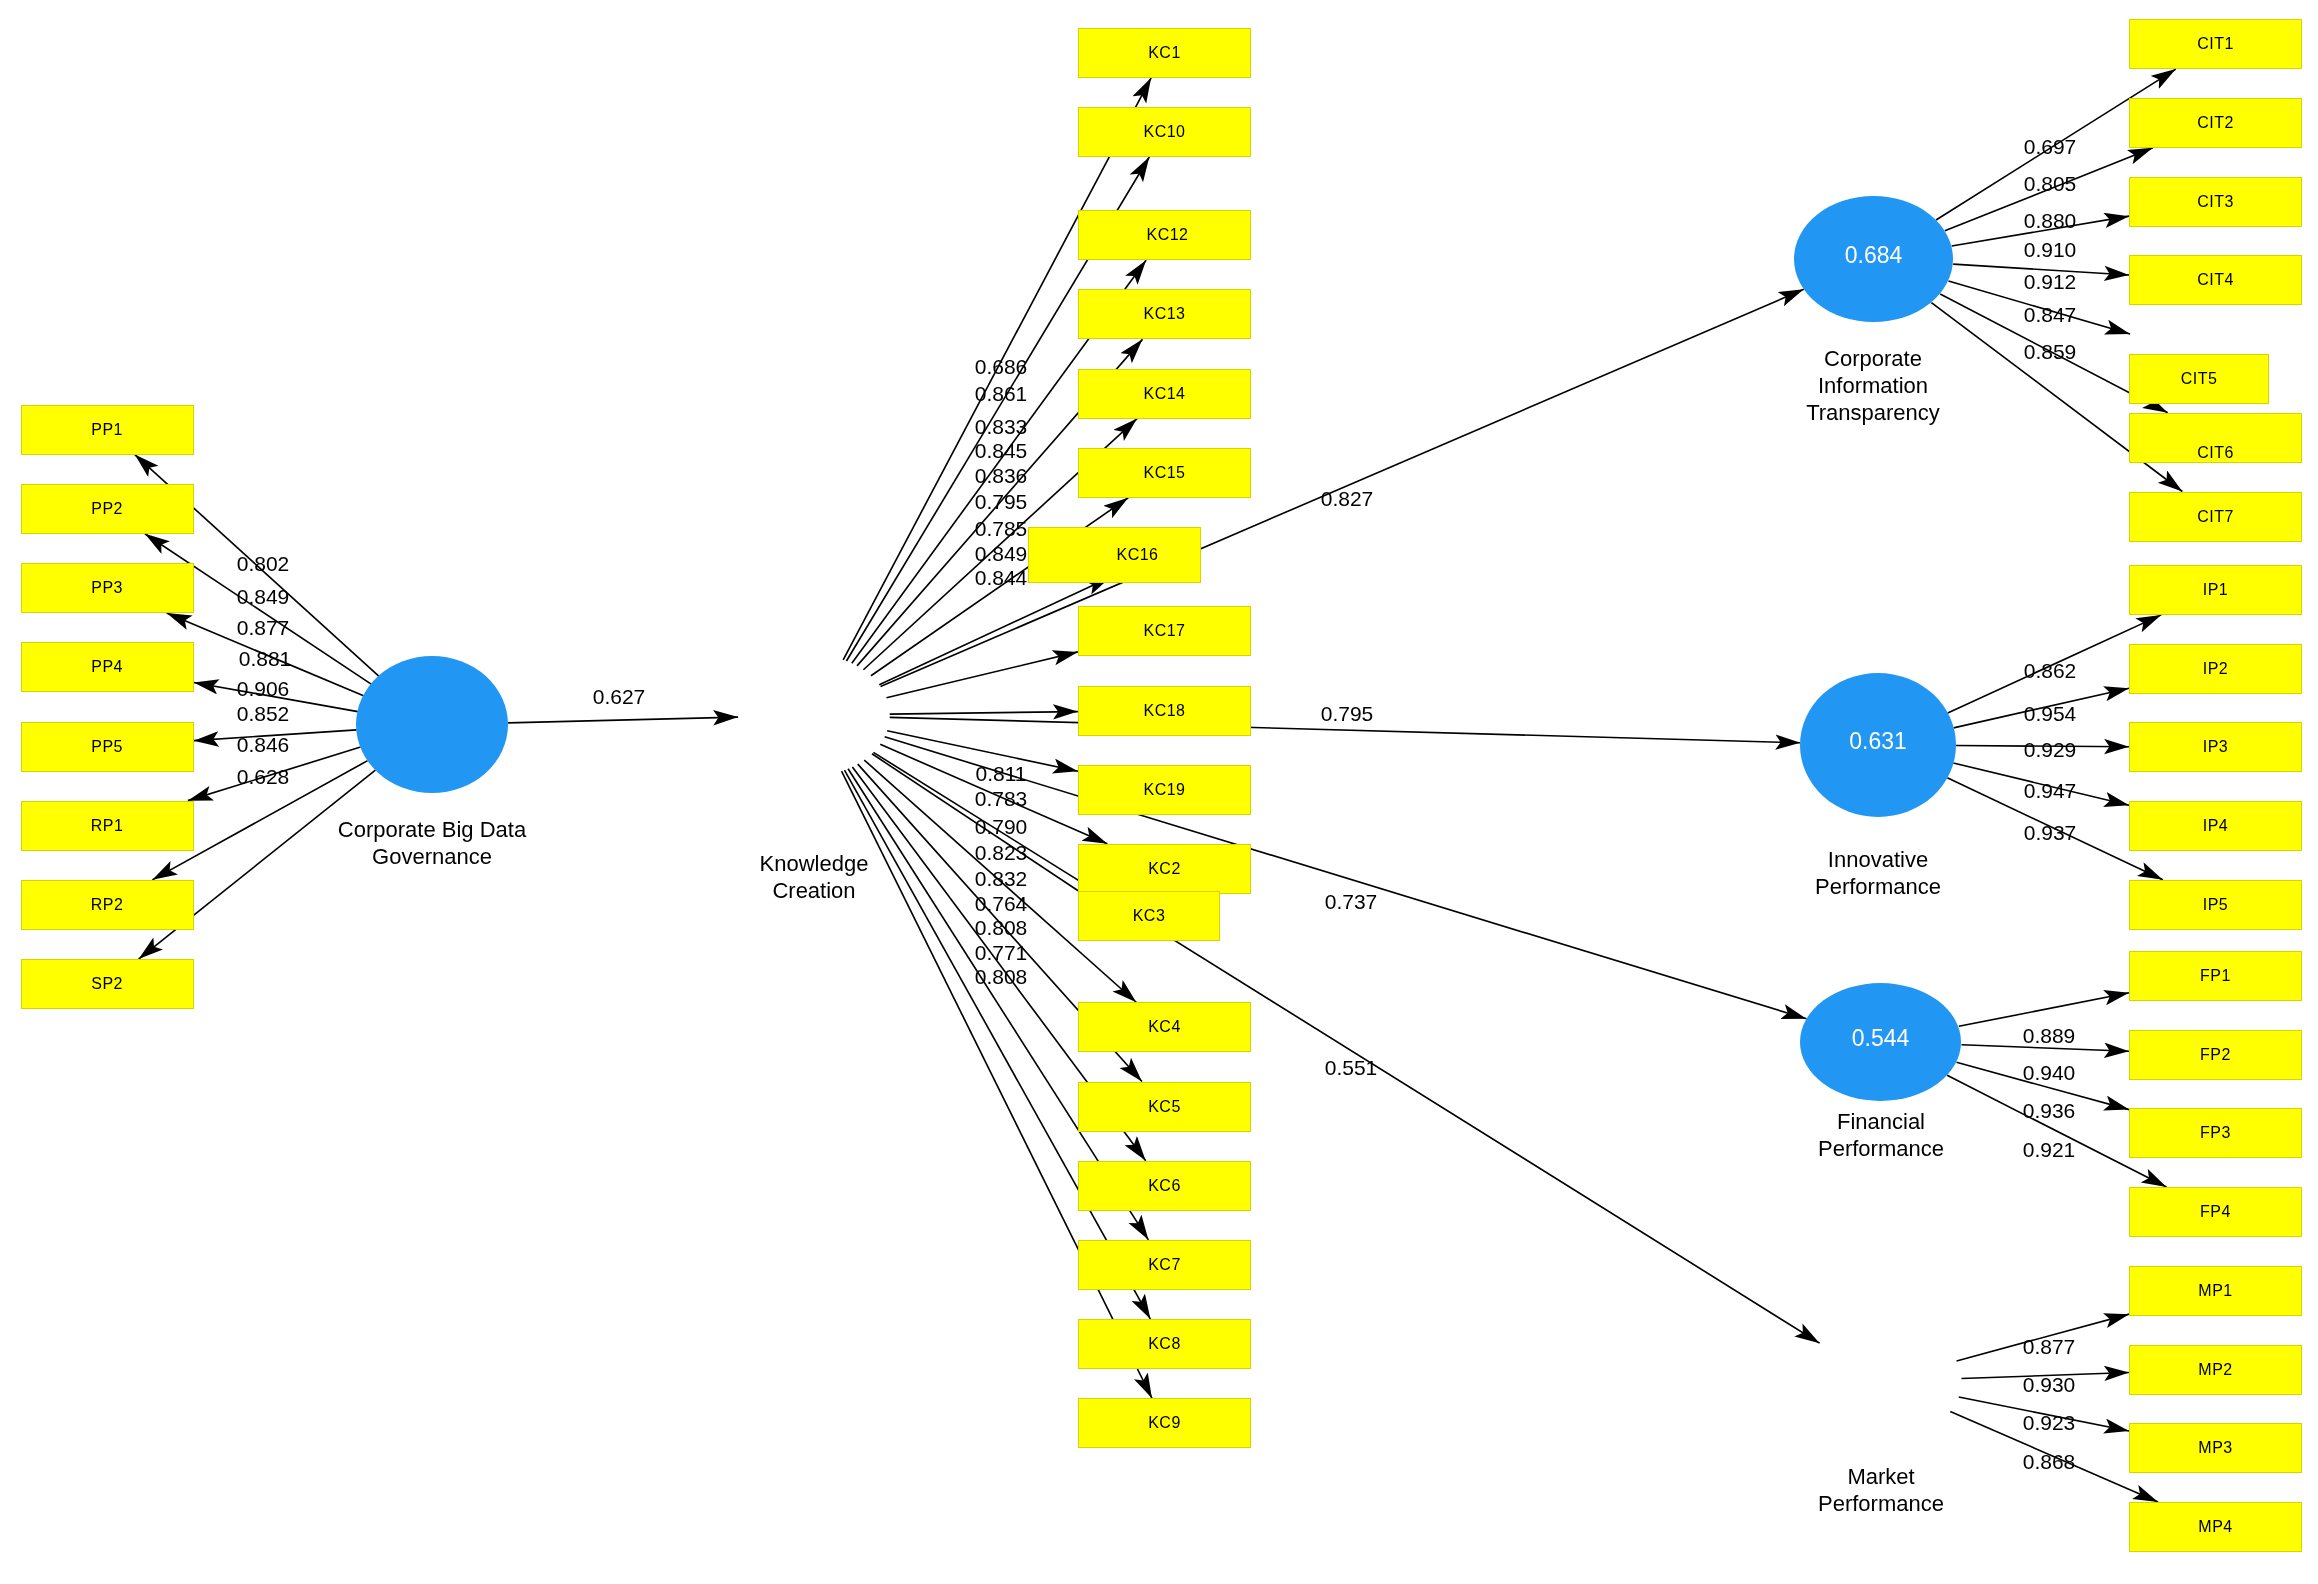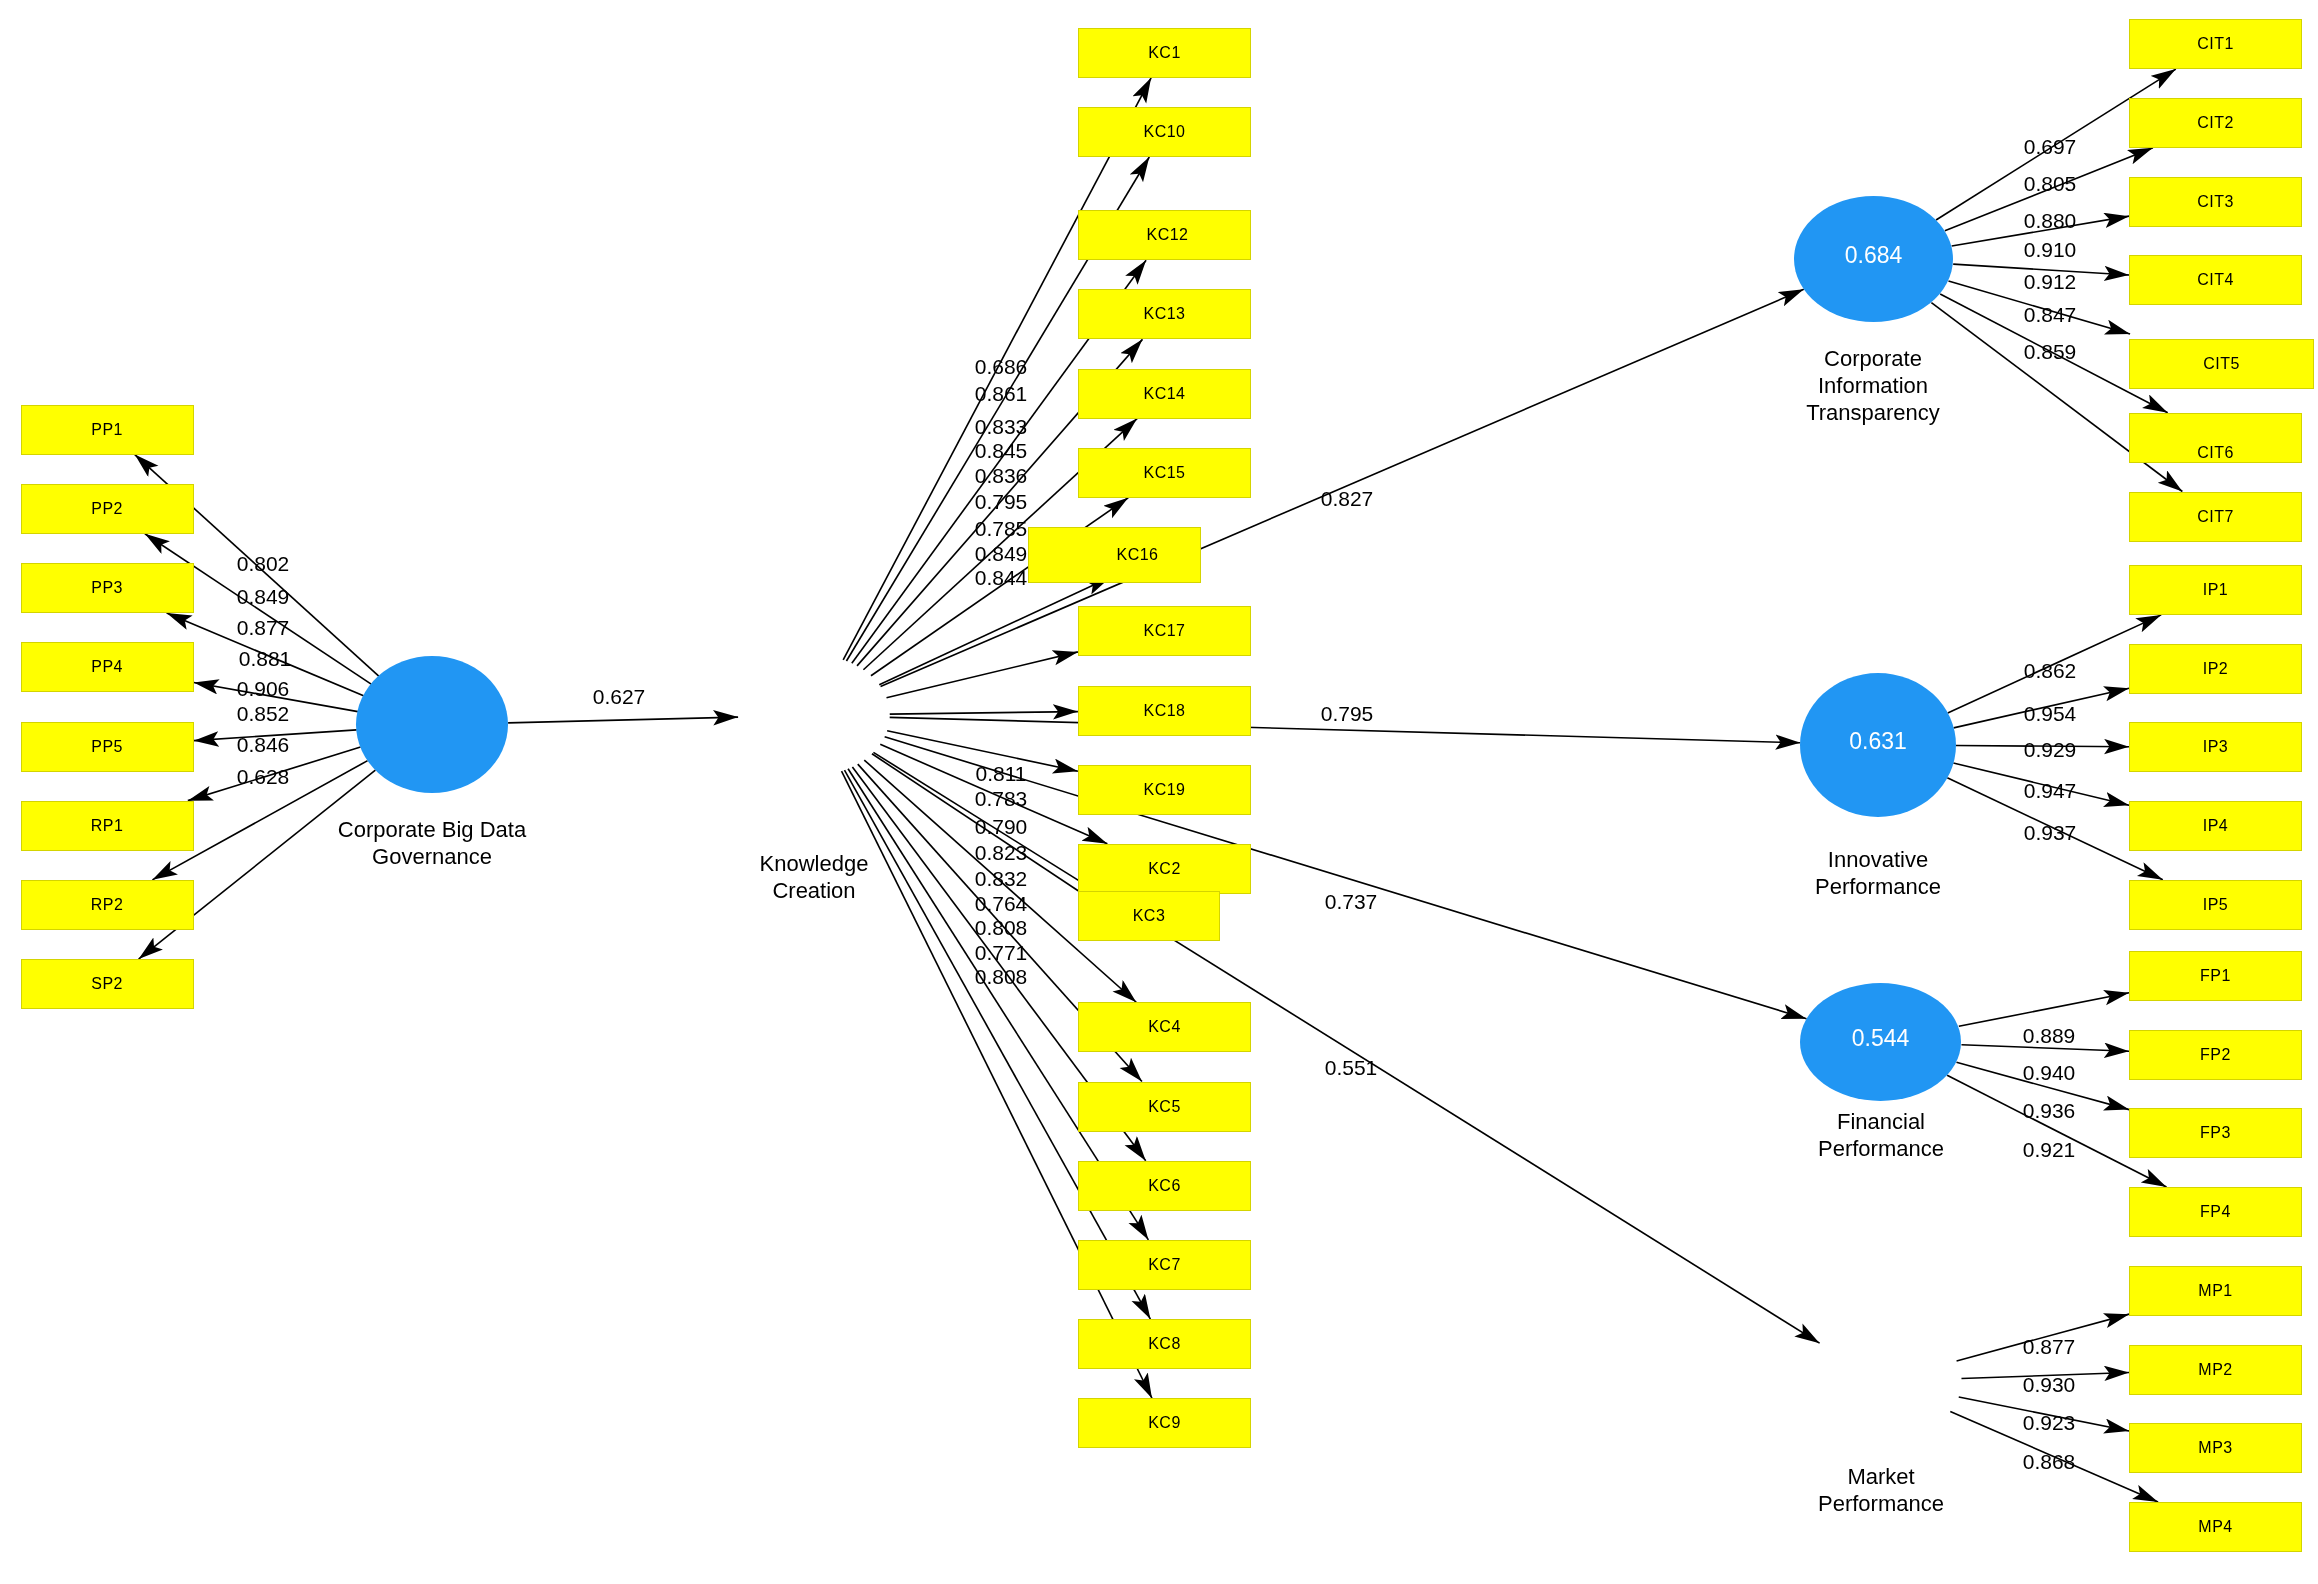--- a/index.html
+++ b/index.html
@@ -162,21 +162,21 @@
     </div>
     <div class="indicator" style="left: 2129px; top: 98px; width: 173px; height: 50px;">
       <span>CIT2</span>
     </div>
     <div class="indicator" style="left: 2129px; top: 177px; width: 173px; height: 50px;">
       <span>CIT3</span>
     </div>
     <div class="indicator" style="left: 2129px; top: 255px; width: 173px; height: 50px;">
       <span>CIT4</span>
     </div>
-    <div class="indicator" style="left: 2129px; top: 339px; width: 185px; height: 50px;">
+    <div class="indicator" style="left: 2129px; top: 354px; width: 140px; height: 50px;">
       <span>CIT5</span>
     </div>
     <div class="indicator" style="left: 2129px; top: 413px; width: 173px; height: 50px; align-items: flex-end;">
       <span>CIT6</span>
     </div>
     <div class="indicator" style="left: 2129px; top: 492px; width: 173px; height: 50px;">
       <span>CIT7</span>
     </div>
     <div class="indicator" style="left: 2129px; top: 565px; width: 173px; height: 50px;">
       <span>IP1</span>

